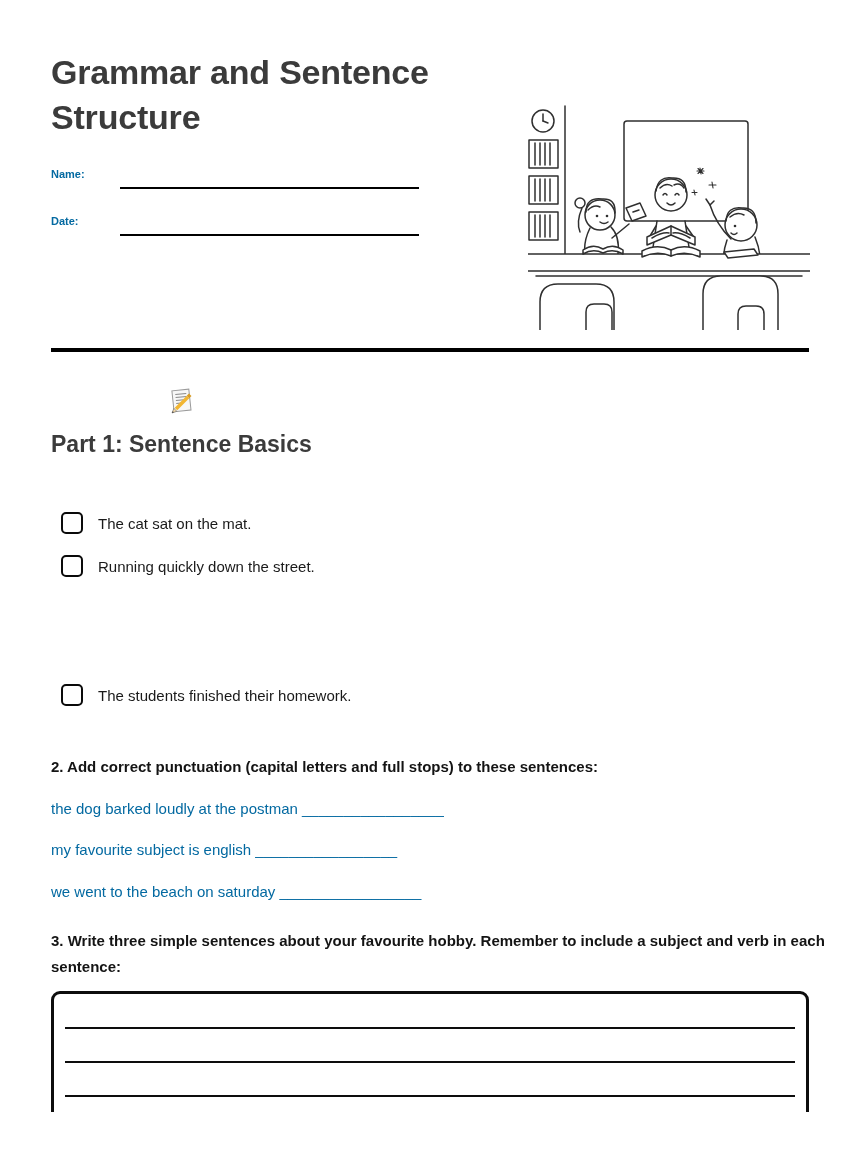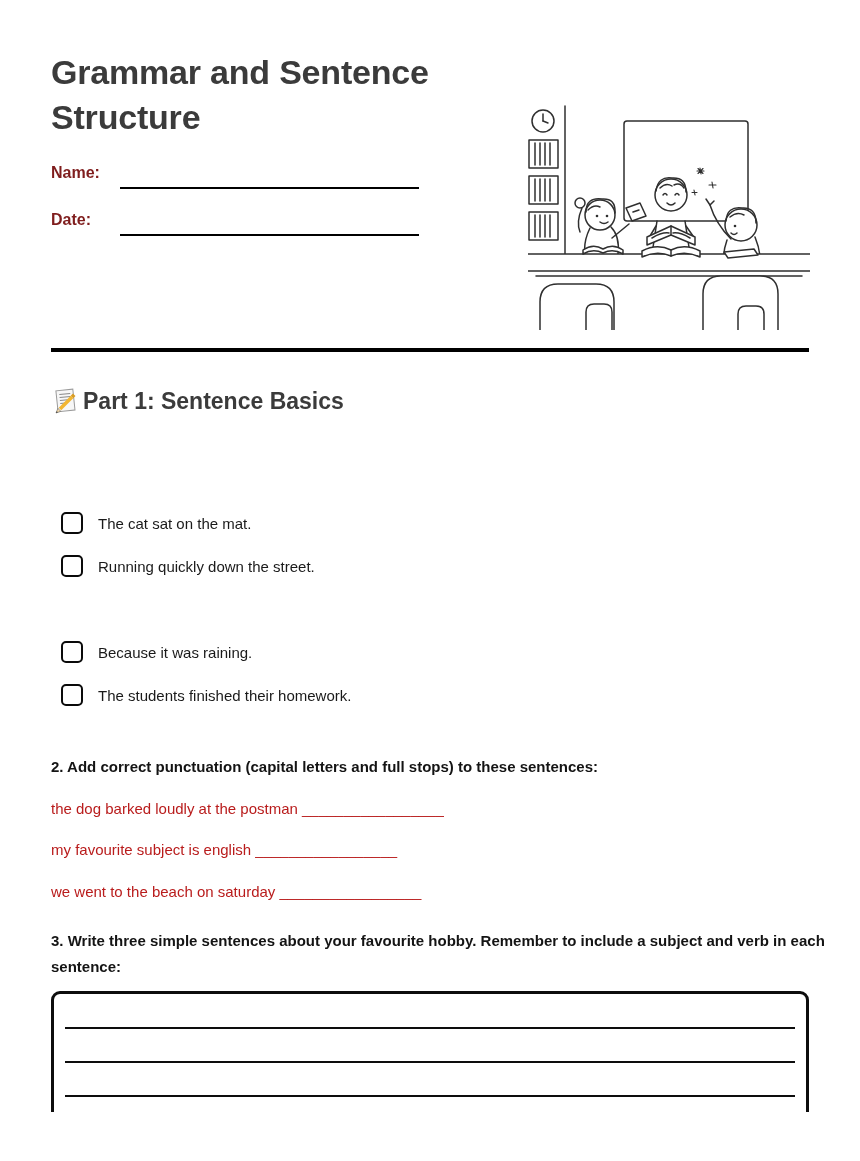--- a/index.html
+++ b/index.html
@@ -26,23 +26,23 @@
     font-size: 34px;
     line-height: 45px;
     font-weight: 700;
     color: #3b3b3b;
     letter-spacing: -0.2px;
   }
   .field-row { position: absolute; left: 51px; }
   .field-row.name { top: 164px; }
   .field-row.date { top: 211px; }
   .field-label {
-    font-size: 16px;
-    font-weight: 700;
-    color: #7f1d1d;
+    font-size: 11px;
+    font-weight: 700;
+    color: #0369a1;
   }
   .field-line {
     position: absolute;
     left: 120px;
     width: 299px;
     height: 0;
     border-bottom: 2px solid #000;
   }
   .field-line.name { top: 187px; }
   .field-line.date { top: 234px; }
@@ -60,21 +60,22 @@
     width: 758px; height: 4px;
     background: #000;
   }
 
   
   .part-heading {
     position: absolute;
     left: 51px; top: 387px;
     display: flex;
     align-items: center;
-    gap: 4px;
+    gap: 16px;
+    flex-direction: column;
   }
   .part-heading .icon { width: 28px; height: 28px; flex: 0 0 auto; }
   .part-heading .text {
     font-size: 23px;
     font-weight: 700;
     color: #3b3b3b;
   }
 
   
   .prompt {
@@ -109,21 +110,21 @@
     font-size: 15px;
     color: #1a1a1a;
     white-space: nowrap;
   }
 
   
   .q2-sentence {
     position: absolute;
     left: 51px;
     font-size: 15px;
-    color: #b91c1c;
+    color: #0369a1;
     white-space: nowrap;
   }
 
   
   .writing-box {
     position: absolute;
     left: 51px; top: 991px;
     width: 758px; height: 190px;
     border: 3px solid #0d0d0d;
     border-radius: 9px;
@@ -258,24 +259,20 @@
 
 
   <div class="checkbox-row" style="top:512px">
     <span class="checkbox-box"></span>
     <span class="checkbox-label">The cat sat on the mat.</span>
   </div>
   <div class="checkbox-row" style="top:555px">
     <span class="checkbox-box"></span>
     <span class="checkbox-label">Running quickly down the street.</span>
   </div>
-  <div class="checkbox-row" style="top:641px">
-    <span class="checkbox-box"></span>
-    <span class="checkbox-label">Because it was raining.</span>
-  </div>
   <div class="checkbox-row" style="top:684px">
     <span class="checkbox-box"></span>
     <span class="checkbox-label">The students finished their homework.</span>
   </div>
 
   <div class="prompt q2-prompt">2. Add correct punctuation (capital letters and full stops) to these sentences:</div>
   <div class="q2-sentence" style="top:800px">the dog barked loudly at the postman _________________</div>
   <div class="q2-sentence" style="top:841px">my favourite subject is english _________________</div>
   <div class="q2-sentence" style="top:883px">we went to the beach on saturday _________________</div>
 

